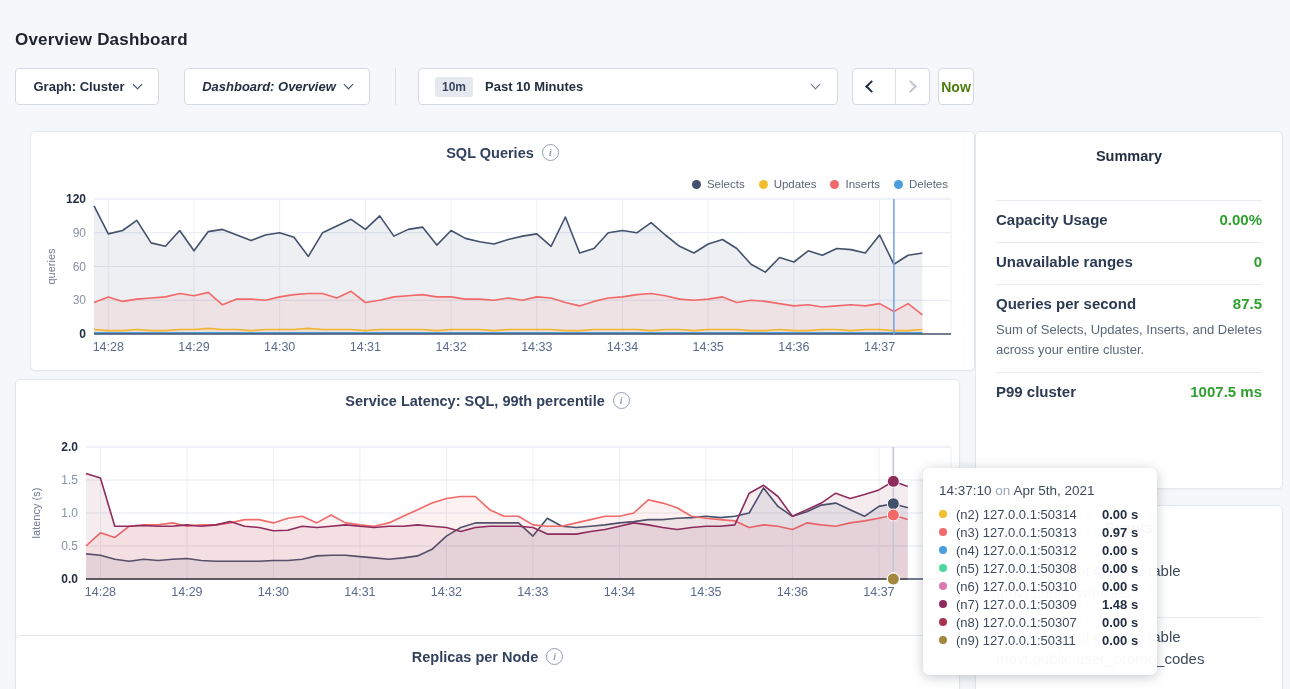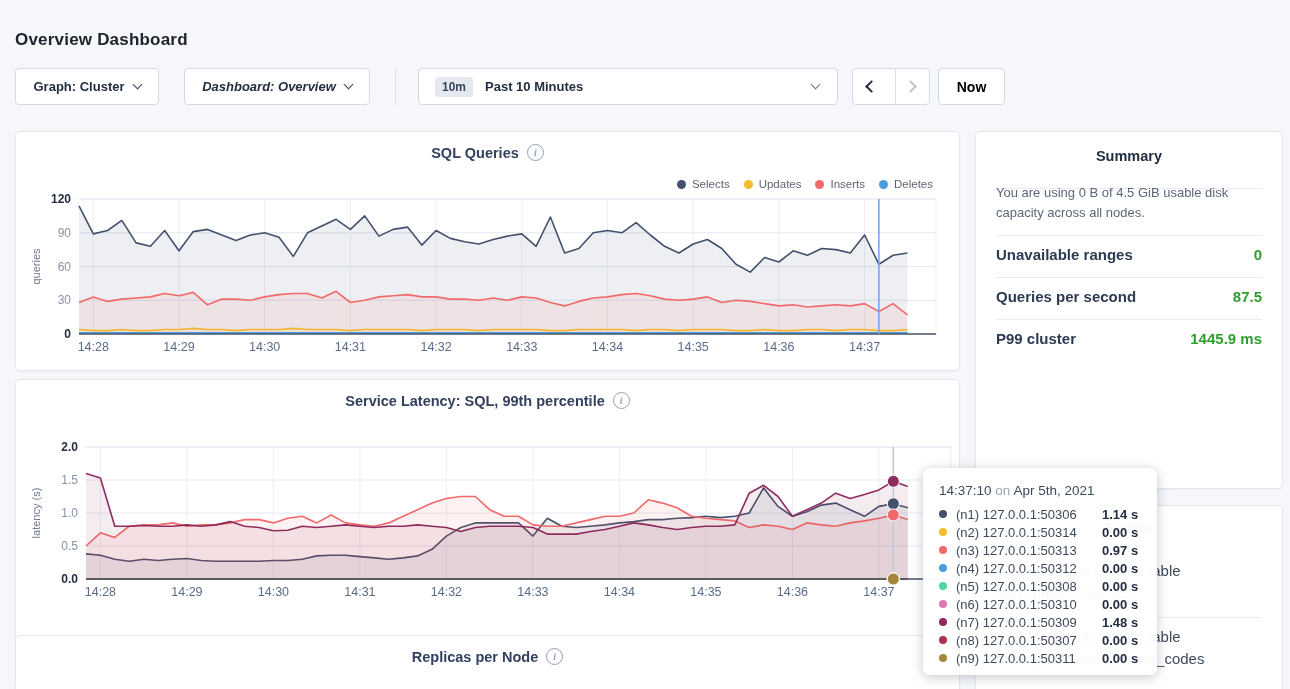--- a/index.html
+++ b/index.html
@@ -17,41 +17,41 @@
 
   .time-btn { left:418px; width:420px; justify-content:flex-start; padding:16px 16px; gap:12px; }
   .time-badge { background:#E5E9EF; color:#39455E; font-size:12px; font-weight:bold; border-radius:3px; padding:3px 7px; }
   .time-btn .chev { position:absolute; right:18px; }
 
   .arrow-group { left:852px; width:78px; padding:0; }
   .arrow-half { width:39px; height:100%; display:flex; align-items:center; justify-content:center; }
   .arrow-half + .arrow-half { border-left:1px solid #DCE1E8; }
   .arr-left  { width:9px; height:9px; border-left:2.6px solid #242E42; border-bottom:2.6px solid #242E42; transform:rotate(45deg); margin-left:4px; }
   .arr-right { width:9px; height:9px; border-right:2.6px solid #BEC5D0; border-top:2.6px solid #BEC5D0; transform:rotate(45deg); margin-right:4px; }
-  .now-btn { left:938px; width:67px; color:#000000; font-size:14px;text-align:right; }
+  .now-btn { left:938px; width:36px; color:#4d7c0f; font-size:14px;text-align:right; }
 
   .panel { position:absolute; background:#fff; border:1px solid #E3E8EF; border-radius:5px; box-shadow:0 1px 2px rgba(40,50,70,.04); }
-  #panel-sql { left:15px; top:131px; width:945px; height:240px; }
+  #panel-sql { left:30px; top:131px; width:945px; height:240px; }
   #panel-lat { left:15px; top:379px; width:945px; height:300px; }
   #panel-rep { left:15px; top:635px; width:945px; height:140px; }
   #panel-summary { left:975px; top:131px; width:308px; height:358px; }
   #panel-events  { left:975px; top:505px; width:308px; height:230px; }
 
   .chart-title { position:absolute; left:0; right:0; top:12px; display:flex; align-items:center; justify-content:center; gap:8px;
                  font-size:14.5px; font-weight:bold; color:#33415F; }
   .info-icon { width:17px; height:17px; border:1px solid #93A0B4; border-radius:50%; display:flex; align-items:center; justify-content:center;
                font-size:10px; font-style:italic; font-family:"Liberation Serif", serif; color:#93A0B4; font-weight:bold; }
   .legend { position:absolute; right:26px; top:46px; display:flex; gap:14px; }
   .legend-item { display:flex; align-items:center; gap:6px; font-size:11.5px; color:#5E6573; }
   .legend-dot { width:9px; height:9px; border-radius:50%; }
   svg.chart { position:absolute; left:0; top:0; }
 
   
   .summary-inner { padding:16px 20px; }
-  .summary-title { text-align:center; font-size:14.5px; font-weight:bold; color:#242E42; margin-bottom:24px; }
+  .summary-title { text-align:center; font-size:14.5px; font-weight:bold; color:#242E42; margin-bottom:36px; }
   .sum-row { display:flex; align-items:baseline; gap:10px; padding:10px 0 14px; }
   .sum-label { font-size:15px; font-weight:bold; color:#2C3A52; }
   .sum-link { font-size:14px; font-weight:bold; color:#2B63CE; cursor:pointer; }
   .sum-value { margin-left:auto; font-size:15px; font-weight:bold; color:#2E9F2E; }
   .sum-desc { font-size:13px; color:#5B6777; line-height:1.55; margin:-6px 0 12px; }
   .sum-div { border-top:1px solid #E8ECF2; }
 
   
   .events-inner { padding:14px 20px; }
   .events-title { text-align:center; font-size:14.5px; font-weight:bold; color:#242E42; margin-bottom:16px; }
@@ -246,38 +246,42 @@
       <span class="info-icon">i</span>
     </div>
   </div>
 
   <div class="panel" id="panel-summary">
     <div class="summary-inner">
       <div class="summary-title">Summary</div>
 
       <div class="sum-div"></div>
 
-      <div class="sum-desc">You are using 0 B of 4.5 GiB usable disk capacity across all nodes.</div>
+      <div class="sum-row">
+        <span class="sum-label">Capacity Usage</span>
+        <span class="sum-value">0.00%</span>
+      </div>
       <div class="sum-div"></div>
 
       <div class="sum-row">
         <span class="sum-label">Unavailable ranges</span>
         <span class="sum-value">0</span>
       </div>
       <div class="sum-div"></div>
 
       <div class="sum-row">
         <span class="sum-label">Queries per second</span>
         <span class="sum-value">87.5</span>
       </div>
+      <div class="sum-desc">Sum of Selects, Updates, Inserts, and Deletes across your entire cluster.</div>
       <div class="sum-div"></div>
 
       <div class="sum-row">
         <span class="sum-label">P99 cluster</span>
-        <span class="sum-value">1445.9 ms</span>
+        <span class="sum-value">1007.5 ms</span>
       </div>
     </div>
   </div>
 
   <div class="panel" id="panel-events">
     <div class="events-inner">
       <div class="events-title">Events</div>
       <div id="events-list">
           <div class="event-item"><span class="event-icon"></span>User root created table movr.public.vehicles</div>
           <div class="event-div"></div>
@@ -287,25 +291,20 @@
   </div>
 
   <div id="tooltip">
     <div class="tt-header">
       <span>14:37:10</span>
       <span class="tt-on">on</span>
       <span>Apr 5th, 2021</span>
     </div>
     <div id="tt-rows">
         <div class="tt-row">
-          <span class="tt-dot" style="background: rgb(68, 81, 109);"></span>
-          <span class="tt-label">(n1) 127.0.0.1:50306</span>
-          <span class="tt-value">1.14 s</span>
-        </div>
-        <div class="tt-row">
           <span class="tt-dot" style="background: rgb(242, 190, 44);"></span>
           <span class="tt-label">(n2) 127.0.0.1:50314</span>
           <span class="tt-value">0.00 s</span>
         </div>
         <div class="tt-row">
           <span class="tt-dot" style="background: rgb(241, 105, 105);"></span>
           <span class="tt-label">(n3) 127.0.0.1:50313</span>
           <span class="tt-value">0.97 s</span>
         </div>
         <div class="tt-row">

